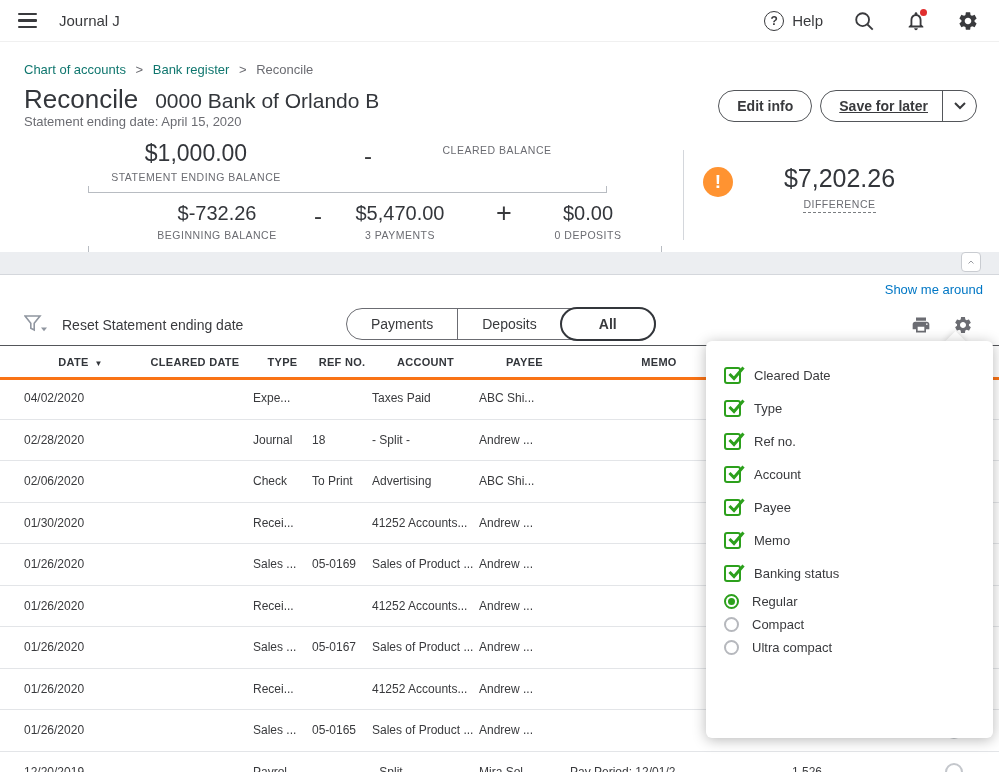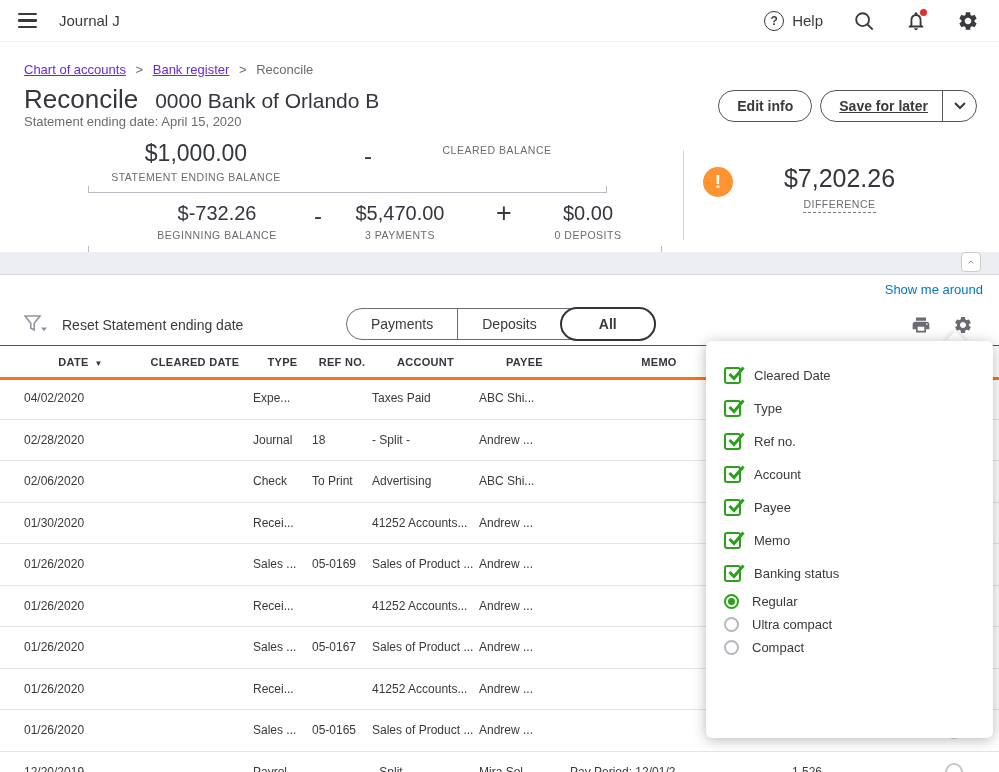--- a/index.html
+++ b/index.html
@@ -19,21 +19,21 @@
   .tb-right{display:flex;align-items:center;gap:30px;}
   .help-wrap{display:flex;align-items:center;gap:8px;cursor:pointer;font-size:15px;}
   .help-circle{width:20px;height:20px;border:1.6px solid #393a3d;border-radius:50%;
     display:flex;align-items:center;justify-content:center;font-size:12px;font-weight:bold;}
   .bell-wrap{position:relative;display:flex;}
   .bell-dot{position:absolute;top:-1px;right:0;width:7px;height:7px;border-radius:50%;background:#e02e2e;}
   .icon-btn{background:none;border:none;padding:0;display:flex;cursor:pointer;}
 
   
   .breadcrumb{position:absolute;top:62px;left:24px;font-size:13px;color:#6b6c72;}
-  .breadcrumb a{color:#6d28d9;text-decoration:underline;cursor:pointer;}
+  .breadcrumb a{color:#0f766e;cursor:pointer;}
   .breadcrumb .sep{margin:0 6px;color:#6b6c72;}
   .title-row{position:absolute;top:84px;left:24px;display:flex;align-items:baseline;gap:17px;}
   .page-title{font-size:26px;font-weight:400;color:#33363b;}
   .account-name{font-size:21px;color:#33363b;}
   .statement-date{position:absolute;top:114px;left:24px;font-size:13px;color:#6b6c72;}
   .head-actions{position:absolute;top:90px;right:22px;display:flex;gap:8px;}
   .btn{height:32px;border:1px solid #53565a;border-radius:16px;background:#fff;font-size:14px;
     font-weight:600;color:#393a3d;padding:0 18px;cursor:pointer;font-family:inherit;}
   .btn-split{display:flex;align-items:center;height:32px;border:1px solid #53565a;border-radius:16px;background:#fff;overflow:hidden;text-decoration:underline;}
   .btn-split .label{padding:0 14px 0 18px;font-size:14px;font-weight:600;cursor:pointer;}
@@ -452,21 +452,21 @@
     </div>
 
 
     <div class="radio-row">
       <span class="radio selected"></span>
       <span class="radio-label">Regular</span>
     </div>
 
     <div class="radio-row">
       <span class="radio"></span>
-      <span class="radio-label">Ultra compact</span>
+      <span class="radio-label">Compact</span>
     </div>
 
     <div class="radio-row">
       <span class="radio"></span>
-      <span class="radio-label">Compact</span>
+      <span class="radio-label">Ultra compact</span>
     </div>
 
 </div>
 
 </body></html>

